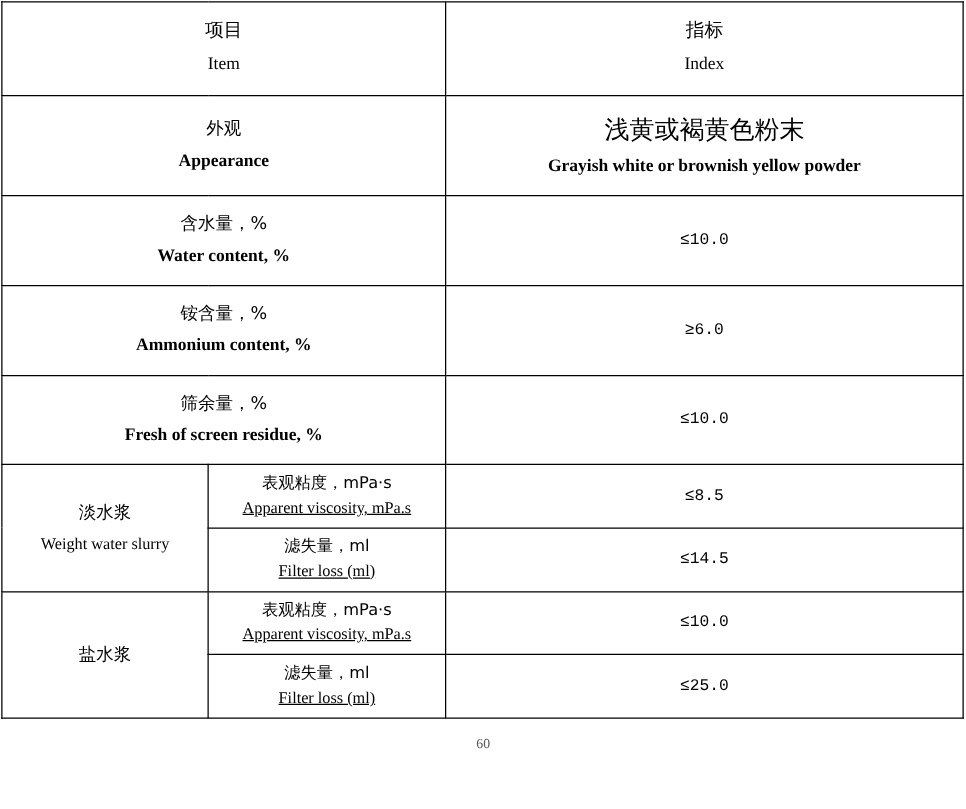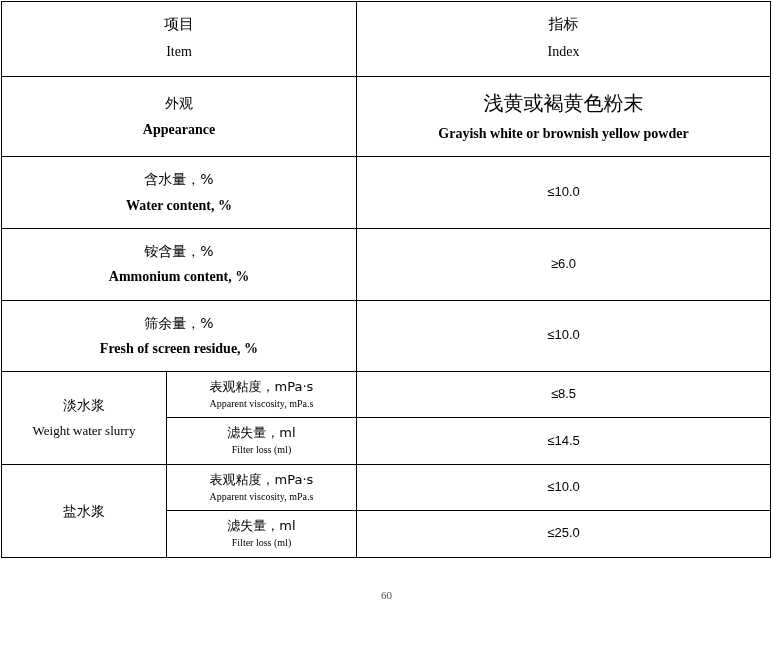--- a/index.html
+++ b/index.html
@@ -60,30 +60,31 @@
   .tall .cell-inner {
     padding: 12px 4px;
     text-align: center;
   }
   .sub-cn {
     font-family: "DejaVu Sans", sans-serif;
     font-size: 13px;
   }
   .sub-en {
     font-family: "Liberation Serif", serif;
-    font-size: 10px;
+    font-size: 13px;
+    text-decoration: underline;
   }
   .slurry-name .cn {
     font-size: 14px;
   }
   .slurry-name .en {
     font-size: 13px;
   }
   .val {
-    font-family: Liberation Sans, sans-serif;
+    font-family: Liberation Mono, monospace;
     font-size: 13px;
   }
   .appearance-val-cn {
     font-family: "DejaVu Sans", sans-serif;
     font-size: 20px;
   }
   .appearance-val-en {
     font-family: "Liberation Serif", serif;
     font-size: 14px;
     font-weight: bold;

